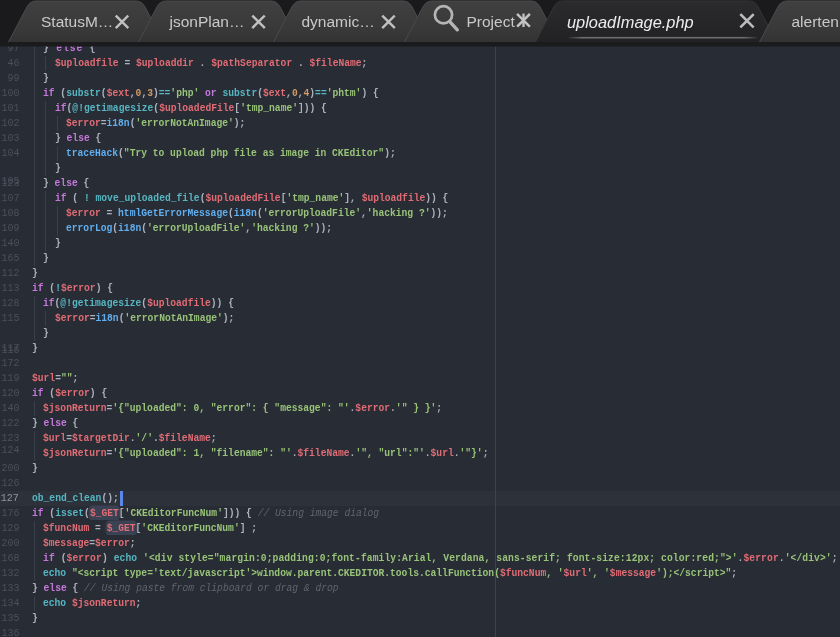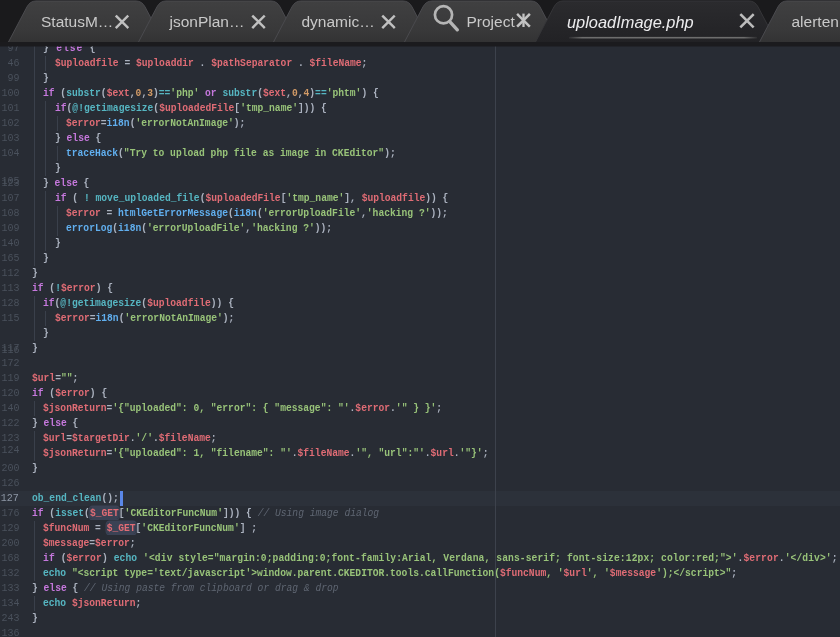--- a/index.html
+++ b/index.html
@@ -69,21 +69,21 @@
     <div class="g" style="top:460.5px">200</div>
     <div class="g" style="top:475.5px">126</div>
     <div class="g gc" style="top:490.5px">127</div>
     <div class="g" style="top:505.5px">176</div>
     <div class="g" style="top:520.5px">129</div>
     <div class="g" style="top:535.5px">200</div>
     <div class="g" style="top:550.5px">168</div>
     <div class="g" style="top:565.5px">132</div>
     <div class="g" style="top:580.5px">133</div>
     <div class="g" style="top:595.5px">134</div>
-    <div class="g" style="top:610.5px">243</div>
+    <div class="g" style="top:610.5px">135</div>
     <div class="g" style="top:625.5px">136</div>
 <div class="r" id="r97" style="top:40.5px;left:43.07px;letter-spacing:1.05px;"><i class="p">} </i><i class="k">else</i><i class="p"> {</i></div>
     <div class="r" id="r98" style="top:55.5px;left:54.64px;"><i class="v">$uploadfile</i><i class="p"> = </i><i class="v">$uploaddir</i><i class="p"> . </i><i class="v">$pathSeparator</i><i class="p"> . </i><i class="v">$fileName</i><i class="p">;</i></div>
     <div class="r" id="r99" style="top:70.5px;left:43.07px;"><i class="p">}</i></div>
     <div class="r" id="r100" style="top:85.5px;left:43.07px;"><i class="k">if</i><i class="p"> (</i><i class="b">substr</i><i class="p">(</i><i class="v">$ext</i><i class="p">,</i><i class="n">0</i><i class="p">,</i><i class="n">3</i><i class="p">)</i><i class="b">==</i><i class="s">'php'</i><i class="p"> </i><i class="k">or</i><i class="p"> </i><i class="b">substr</i><i class="p">(</i><i class="v">$ext</i><i class="p">,</i><i class="n">0</i><i class="p">,</i><i class="n">4</i><i class="p">)</i><i class="b">==</i><i class="s">'phtm'</i><i class="p">) {</i></div>
     <div class="r" id="r101" style="top:100.5px;left:54.64px;"><i class="k">if</i><i class="p">(</i><i class="b">@!</i><i class="b">getimagesize</i><i class="p">(</i><i class="v">$uploadedFile</i><i class="p">[</i><i class="s">'tmp_name'</i><i class="p">])) {</i></div>
     <div class="r" id="r102" style="top:115.5px;left:66.21px;"><i class="v">$error</i><i class="p">=</i><i class="f">i18n</i><i class="p">(</i><i class="s">'errorNotAnImage'</i><i class="p">);</i></div>
     <div class="r" id="r103" style="top:130.5px;left:54.64px;"><i class="p">} </i><i class="k">else</i><i class="p"> {</i></div>
     <div class="r" id="r104" style="top:145.5px;left:66.21px;"><i class="f">traceHack</i><i class="p">(</i><i class="s">"Try to upload php file as image in CKEditor"</i><i class="p">);</i></div>
     <div class="r" id="r105" style="top:160.5px;left:54.64px;"><i class="p">}</i></div>

